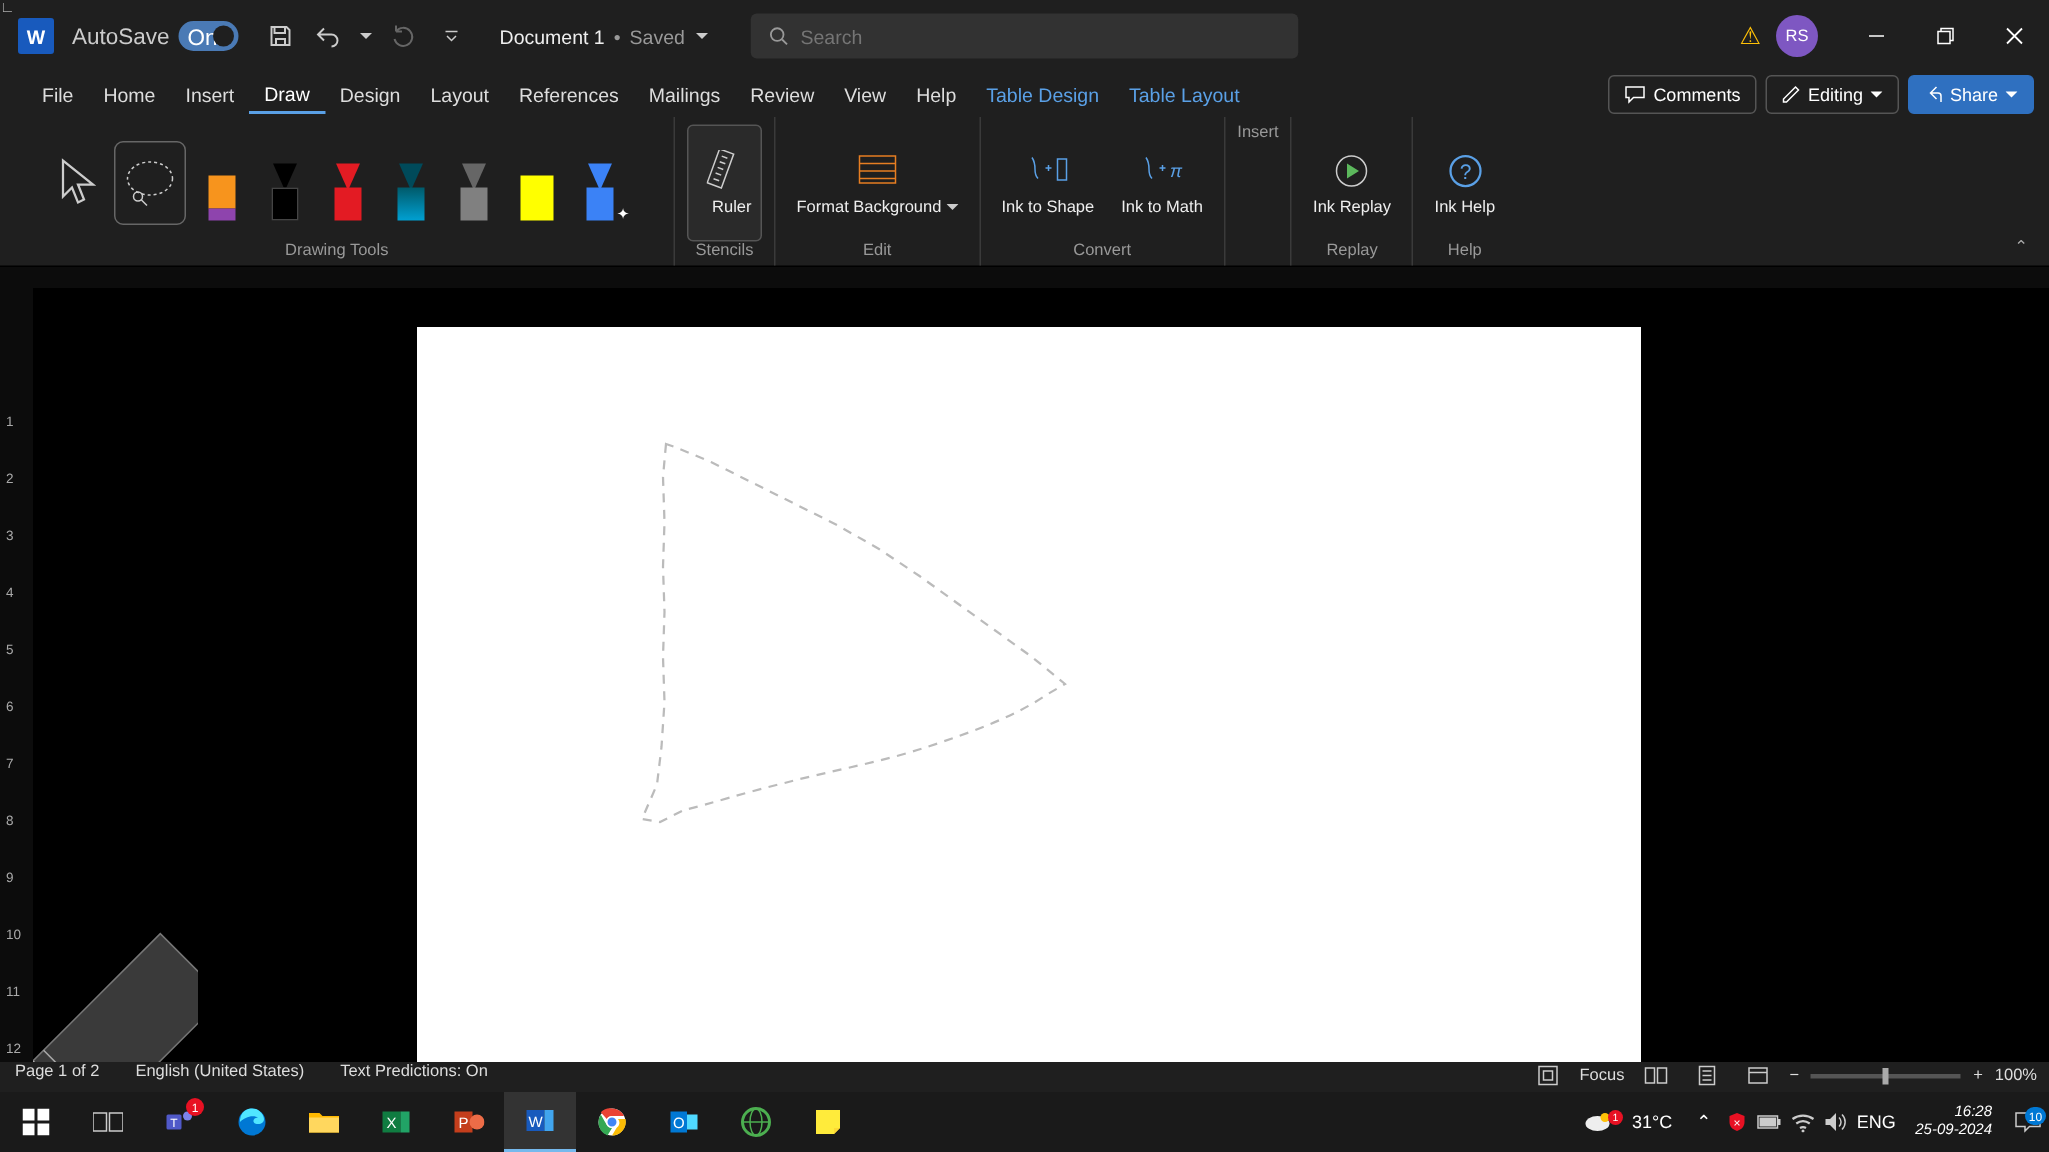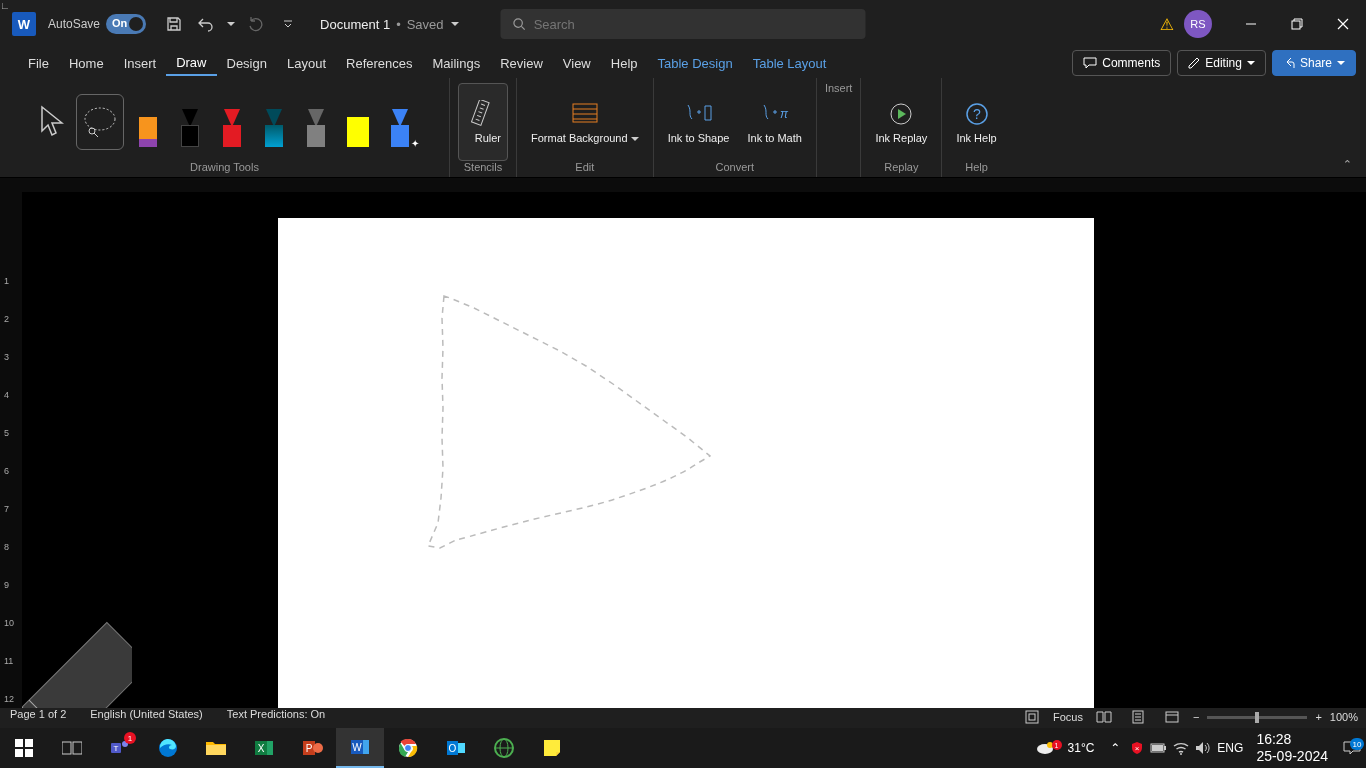--- a/index.html
+++ b/index.html
@@ -1,24 +1,24 @@
 <!DOCTYPE html>
 <html><head>
 <meta charset="utf-8">
 <style>
 * { margin: 0; padding: 0; box-sizing: border-box; font-family: "Segoe UI", sans-serif; }
 body { background: #000; color: #fff; overflow: hidden; width: 1366px; height: 768px; position: relative; }
 
 
 .titlebar { height: 48px; background: #1f1f1f; display: flex; align-items: center; position: relative; }
 .word-icon { width: 24px; height: 24px; background: #185abd; margin: 0 12px; display: flex; align-items: center; justify-content: center; font-weight: bold; font-size: 13px; border-radius: 2px; }
-.autosave-label { font-size: 12px; color: #ccc; margin-right: 6px; }
+.autosave-label { font-size: 15px; color: #ccc; margin-right: 6px; }
 .autosave-toggle { width: 40px; height: 20px; background: #4a7ab5; border-radius: 10px; position: relative; margin-right: 12px; }
 .autosave-toggle .knob { width: 14px; height: 14px; background: #1f1f1f; border-radius: 50%; position: absolute; top: 3px; right: 3px; }
-.autosave-toggle .on-text { font-size: 11px; position: absolute; left: 6px; top: 3px; color: #fff; font-weight: bold; }
+.autosave-toggle .on-text { font-size: 15px; position: absolute; left: 6px; top: 3px; color: #fff; }
 .title-icon-btn { width: 28px; height: 28px; display: flex; align-items: center; justify-content: center; margin: 0 2px; cursor: pointer; }
 .doc-title { margin-left: 16px; font-size: 13px; color: #eee; display: flex; align-items: center; gap: 6px; }
 .doc-saved { color: #999; }
 .search-box { position: absolute; left: 50%; transform: translateX(-50%); width: 365px; height: 30px; background: #323232; border-radius: 4px; display: flex; align-items: center; padding: 0 12px; }
 .search-box input { background: transparent; border: none; color: #999; font-size: 13px; width: 100%; outline: none; margin-left: 8px; }
 .titlebar-right { position: absolute; right: 0; display: flex; align-items: center; height: 100%; }
 .warn-icon { color: #ffc107; margin-right: 10px; font-size: 16px; }
 .user-avatar { width: 28px; height: 28px; background: #7e57c2; border-radius: 50%; display: flex; align-items: center; justify-content: center; font-size: 11px; margin-right: 16px; }
 .wc-btn { width: 46px; height: 48px; display: flex; align-items: center; justify-content: center; cursor: pointer; }
 
@@ -73,21 +73,21 @@
 .taskbar { position: absolute; bottom: 0; left: 0; right: 0; height: 40px; background: #1a1a1a; display: flex; align-items: center; }
 .start-btn { width: 48px; height: 40px; display: flex; align-items: center; justify-content: center; }
 .task-search { width: 286px; height: 40px; background: #2b2b2b; display: flex; align-items: center; padding: 0 10px; position: relative; }
 .task-search input { background: transparent; border: none; color: #ccc; font-size: 13px; margin-left: 10px; outline: none; width: 160px; }
 .task-search-img { position: absolute; right: 4px; width: 70px; height: 32px; background: linear-gradient(135deg,#2a5934,#4a7a44,#6b8e23); border-radius: 2px; }
 .tb-icon { width: 48px; height: 40px; display: flex; align-items: center; justify-content: center; cursor: pointer; position: relative; }
 .tb-icon.active { border-bottom: 2px solid #76b9ed; background: #333; }
 .tb-right { position: absolute; right: 0; display: flex; align-items: center; height: 100%; }
 .tb-weather { display: flex; align-items: center; gap: 6px; font-size: 12px; margin-right: 10px; }
 .tb-tray-icon { width: 22px; display: flex; align-items: center; justify-content: center; font-size: 12px; }
-.tb-clock { font-size: 14px; text-align: left; line-height: 1.2; padding: 0 10px; }
+.tb-clock { font-size: 10px; text-align: right; line-height: 1.2; padding: 0 10px; font-style: italic; }
 </style>
 </head>
 <body>
 
 <div class="titlebar">
   <div class="word-icon">W</div>
   <span class="autosave-label">AutoSave</span>
   <div class="autosave-toggle">
     <span class="on-text">On</span>
     <div class="knob"></div>

